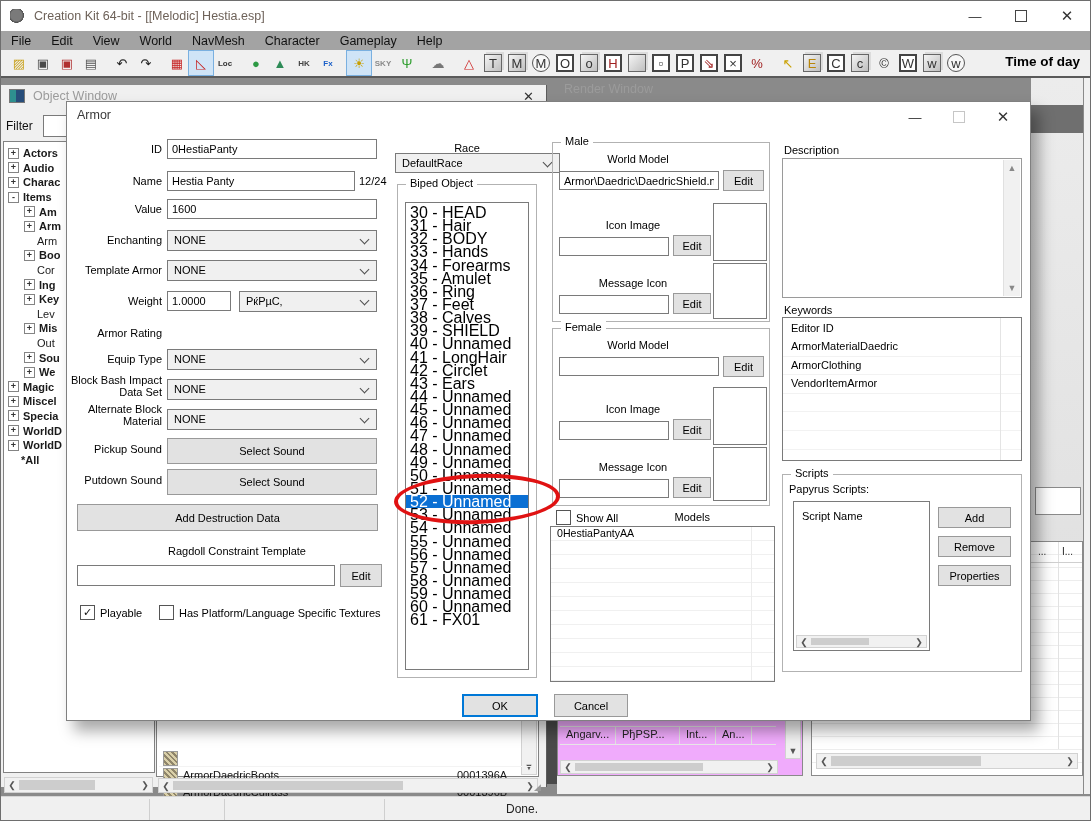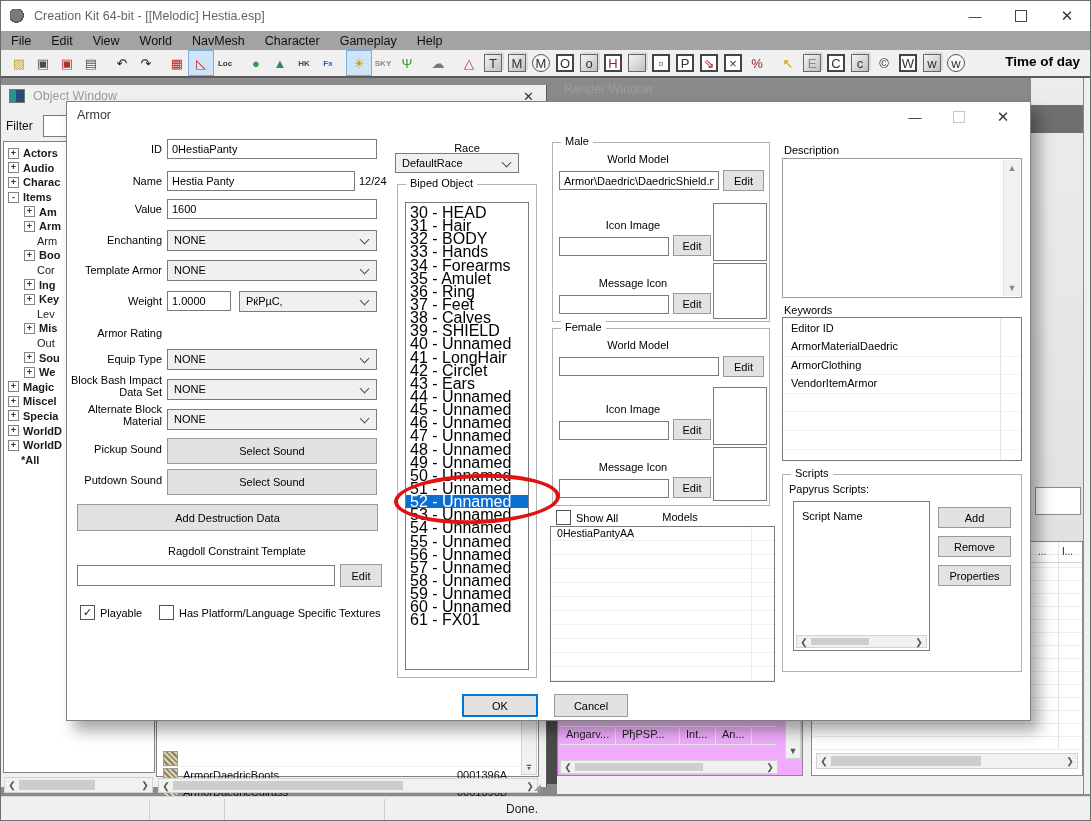--- a/index.html
+++ b/index.html
@@ -394,21 +394,21 @@
       <span class="cb" style="left:13px;top:503px">
           <span class="cbx">✓</span>
           <span>Playable</span>
         </span>
       <span class="cb" style="left:92px;top:503px">
           <span class="cbx"></span>
           <span>Has Platform/Language Specific Textures</span>
         </span>
 
       <span class="clbl" style="left:330px;top:40px;width:140px">Race</span>
-      <div class="dd" style="left:328px;top:51px;width:124px;height:20px"><span>DefaultRace</span><i class="chev"></i></div>
+      <div class="dd" style="left:328px;top:51px;width:165px;height:20px"><span>DefaultRace</span><i class="chev"></i></div>
       <div class="grp" style="left:330px;top:82px;width:140px;height:494px">
         <span class="legend">Biped Object</span>
       </div>
       <div class="listbox" style="left:338px;top:100px;width:124px;height:468px;padding-top:3px" id="bipedList">
           <div class="bitem">30 - HEAD</div>
           <div class="bitem">31 - Hair</div>
           <div class="bitem">32 - BODY</div>
           <div class="bitem">33 - Hands</div>
           <div class="bitem">34 - Forearms</div>
           <div class="bitem">35 - Amulet</div>
@@ -468,21 +468,21 @@
         <div class="pvbox" style="left:160px;top:118px;width:52px;height:52px"></div>
         <span class="clbl" style="left:0;top:132px;width:160px">Message Icon</span>
         <input class="inp" style="left: 6px; top: 150px; width: 110px; height: 19px;" value="">
         <div class="btn" style="left:120px;top:148px;width:38px;height:21px">Edit</div>
       </div>
 
       <span class="cb" style="left:489px;top:408px">
           <span class="cbx"></span>
           <span>Show All</span>
         </span>
-      <span class="lbl" style="left:583px;top:409px;width:60px;text-align:center">Models</span>
+      <span class="lbl" style="left:583px;top:409px;width:60px;text-align:right">Models</span>
       <div class="listbox" style="left:483px;top:424px;width:225px;height:156px" id="modelsList">
         <div style="position:absolute;left:200px;top:0;bottom:0;width:1px;background:#ececec"></div>
       <div class="mrow">0HestiaPantyAA</div>
           <div class="mrow"></div>
           <div class="mrow"></div>
           <div class="mrow"></div>
           <div class="mrow"></div>
           <div class="mrow"></div>
           <div class="mrow"></div>
           <div class="mrow"></div>

